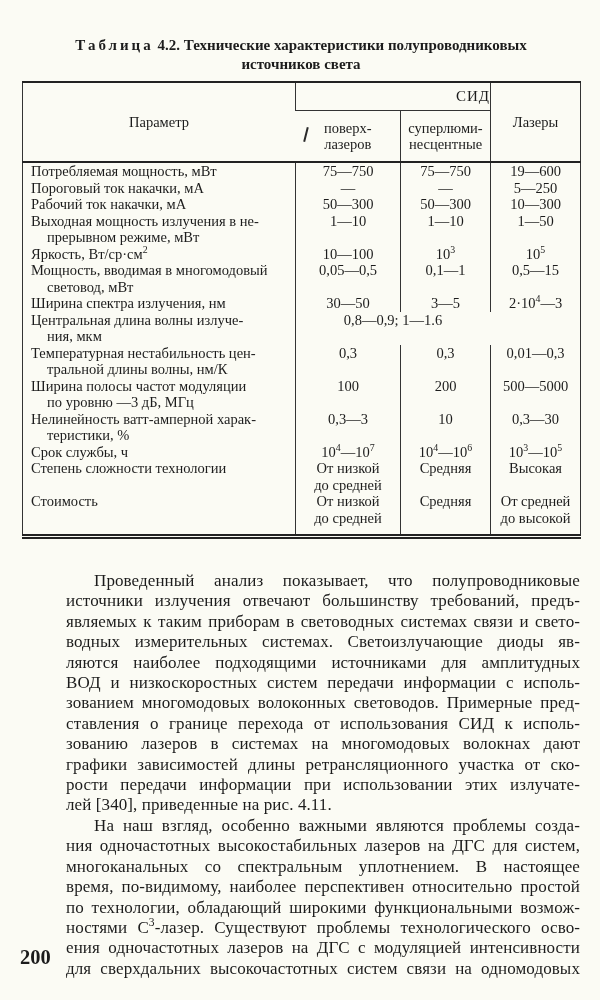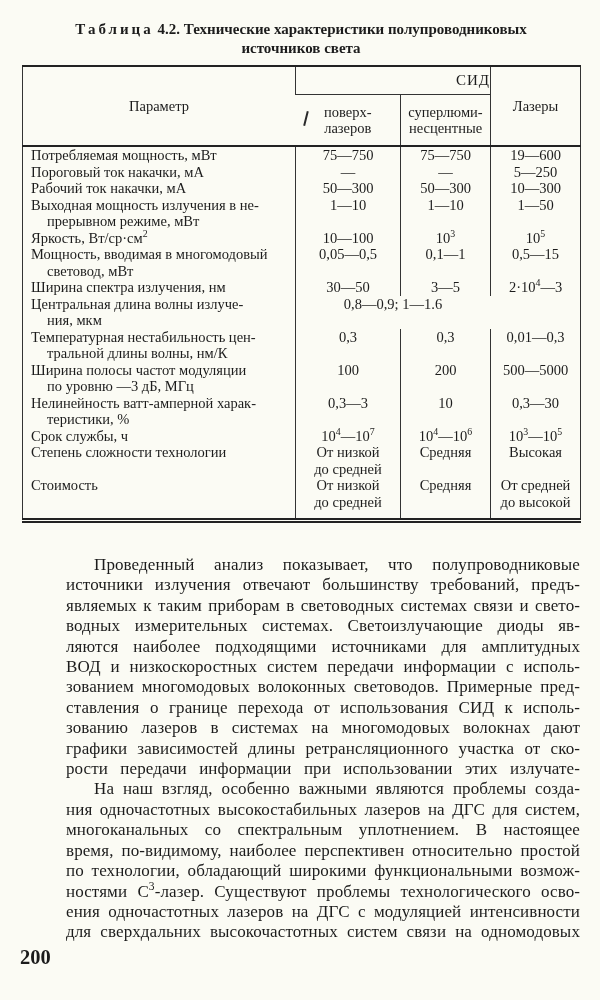--- a/index.html
+++ b/index.html
@@ -8,21 +8,21 @@
     background: #fbfbf4;
     color: #1c1c1c;
     font-family: "Liberation Serif", "DejaVu Serif", serif;
     position: relative;
     overflow: hidden;
   }
   .page { position: absolute; left: 22px; top: 0; width: 558px; }
 
   
   .caption {
-    margin-top: 20px;
+    margin-top: 36px;
     text-align: center;
     font-weight: bold;
     font-size: 15px;
     line-height: 19px;
   }
   .caption .spaced { letter-spacing: 3px; }
 
   
   table.book-table {
     margin-top: 7px;
@@ -236,20 +236,21 @@
         <div class="line">источники излучения отвечают большинству требований, предъ-</div>
         <div class="line">являемых к таким приборам в световодных системах связи и свето-</div>
         <div class="line">водных измерительных системах. Светоизлучающие диоды яв-</div>
         <div class="line">ляются наиболее подходящими источниками для амплитудных</div>
         <div class="line">ВОД и низкоскоростных систем передачи информации с исполь-</div>
         <div class="line">зованием многомодовых волоконных световодов. Примерные пред-</div>
         <div class="line">ставления о границе перехода от использования СИД к исполь-</div>
         <div class="line">зованию лазеров в системах на многомодовых волокнах дают</div>
         <div class="line">графики зависимостей длины ретрансляционного участка от ско-</div>
         <div class="line">рости передачи информации при использовании этих излучате-</div>
+        <div class="line nojust">лей [340], приведенные на рис. 4.11.</div>
       </div>
       <div>
         <div class="line indent">На наш взгляд, особенно важными являются проблемы созда-</div>
         <div class="line">ния одночастотных высокостабильных лазеров на ДГС для систем,</div>
         <div class="line">многоканальных со спектральным уплотнением. В настоящее</div>
         <div class="line">время, по-видимому, наиболее перспективен относительно простой</div>
         <div class="line">по технологии, обладающий широкими функциональными возмож-</div>
         <div class="line">ностями С<sup>3</sup>-лазер. Существуют проблемы технологического осво-</div>
         <div class="line">ения одночастотных лазеров на ДГС с модуляцией интенсивности</div>
         <div class="line">для сверхдальних высокочастотных систем связи на одномодовых</div>

